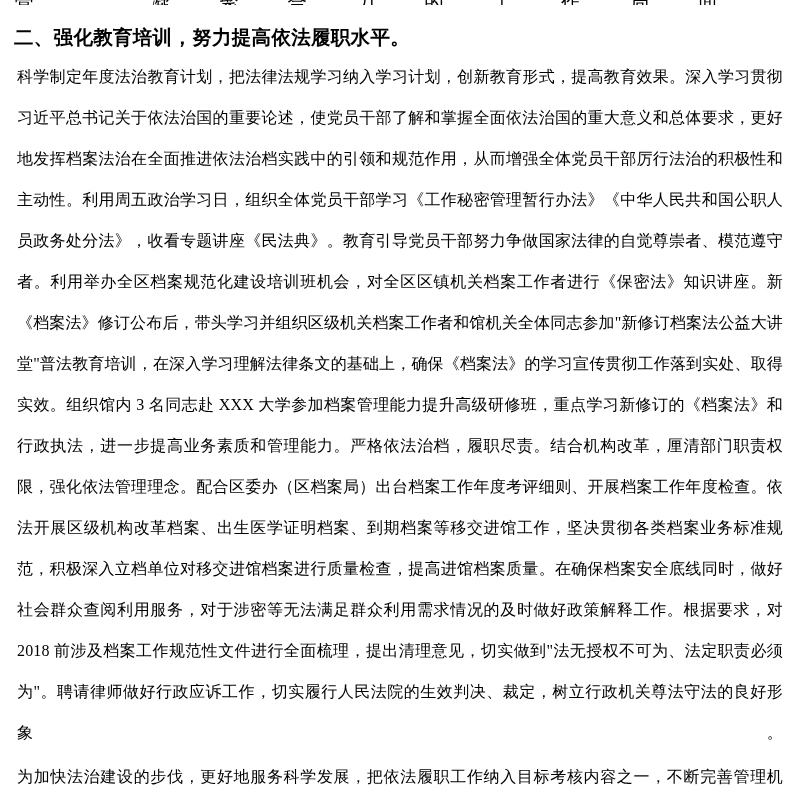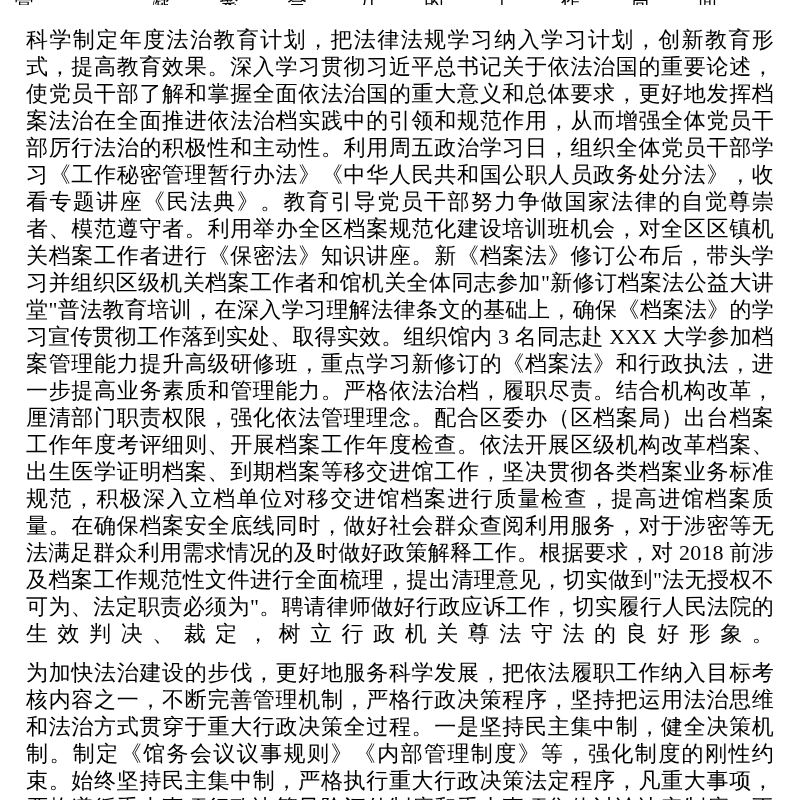--- a/index.html
+++ b/index.html
@@ -35,38 +35,39 @@
   }
   h2.heading {
     font-family: "DejaVu Sans", "Liberation Sans", sans-serif;
     font-size: 19.5px;
     font-weight: bold;
     line-height: 28px;
     margin: 10px 0 4px 0;
     letter-spacing: 0.3px;
   }
   p.body-par {
-    font-size: 22px;
-    line-height: 27px;
-    margin: 12px;
+    font-size: 16px;
+    line-height: 41px;
+    margin: 3px;
     text-align: justify;
     text-align-last: justify;
     letter-spacing: 0.15px;
     text-indent: 0;
   }
   p.body-par.last {
     text-align-last: left;
   }
 </style>
 </head>
 <body>
 
 <div class="page">
 
   <div class="clipped-top">管、凝聚合力的工作局面。</div>
 
+  <h2 class="heading">二、强化教育培训，努力提高依法履职水平。</h2>
 
   <p class="body-par">科学制定年度法治教育计划，把法律法规学习纳入学习计划，创新教育形式，提高教育效果。深入学习贯彻习近平总书记关于依法治国的重要论述，使党员干部了解和掌握全面依法治国的重大意义和总体要求，更好地发挥档案法治在全面推进依法治档实践中的引领和规范作用，从而增强全体党员干部厉行法治的积极性和主动性。利用周五政治学习日，组织全体党员干部学习《工作秘密管理暂行办法》《中华人民共和国公职人员政务处分法》，收看专题讲座《民法典》。教育引导党员干部努力争做国家法律的自觉尊崇者、模范遵守者。利用举办全区档案规范化建设培训班机会，对全区区镇机关档案工作者进行《保密法》知识讲座。新《档案法》修订公布后，带头学习并组织区级机关档案工作者和馆机关全体同志参加"新修订档案法公益大讲堂"普法教育培训，在深入学习理解法律条文的基础上，确保《档案法》的学习宣传贯彻工作落到实处、取得实效。组织馆内 3 名同志赴 XXX 大学参加档案管理能力提升高级研修班，重点学习新修订的《档案法》和行政执法，进一步提高业务素质和管理能力。严格依法治档，履职尽责。结合机构改革，厘清部门职责权限，强化依法管理理念。配合区委办（区档案局）出台档案工作年度考评细则、开展档案工作年度检查。依法开展区级机构改革档案、出生医学证明档案、到期档案等移交进馆工作，坚决贯彻各类档案业务标准规范，积极深入立档单位对移交进馆档案进行质量检查，提高进馆档案质量。在确保档案安全底线同时，做好社会群众查阅利用服务，对于涉密等无法满足群众利用需求情况的及时做好政策解释工作。根据要求，对 2018 前涉及档案工作规范性文件进行全面梳理，提出清理意见，切实做到"法无授权不可为、法定职责必须为"。聘请律师做好行政应诉工作，切实履行人民法院的生效判决、裁定，树立行政机关尊法守法的良好形象。</p>
 
 
   <p class="body-par last">为加快法治建设的步伐，更好地服务科学发展，把依法履职工作纳入目标考核内容之一，不断完善管理机制，严格行政决策程序，坚持把运用法治思维和法治方式贯穿于重大行政决策全过程。一是坚持民主集中制，健全决策机制。制定《馆务会议议事规则》《内部管理制度》等，强化制度的刚性约束。始终坚持民主集中制，严格执行重大行政决策法定程序，凡重大事项，严格遵循重大事项行政决策风险评估制度和重大事项集体讨论决定制度，不搞"一言堂"，坚持主要领导末位发言，增强单位的公信力、执行力。把依法办事作为民主生活会重要内容，推动班子成员依法办事。二是坚持党务公开、扩大党内民主。坚持党务、馆务公开</p>
 
 </div>
 
 </body></html>

